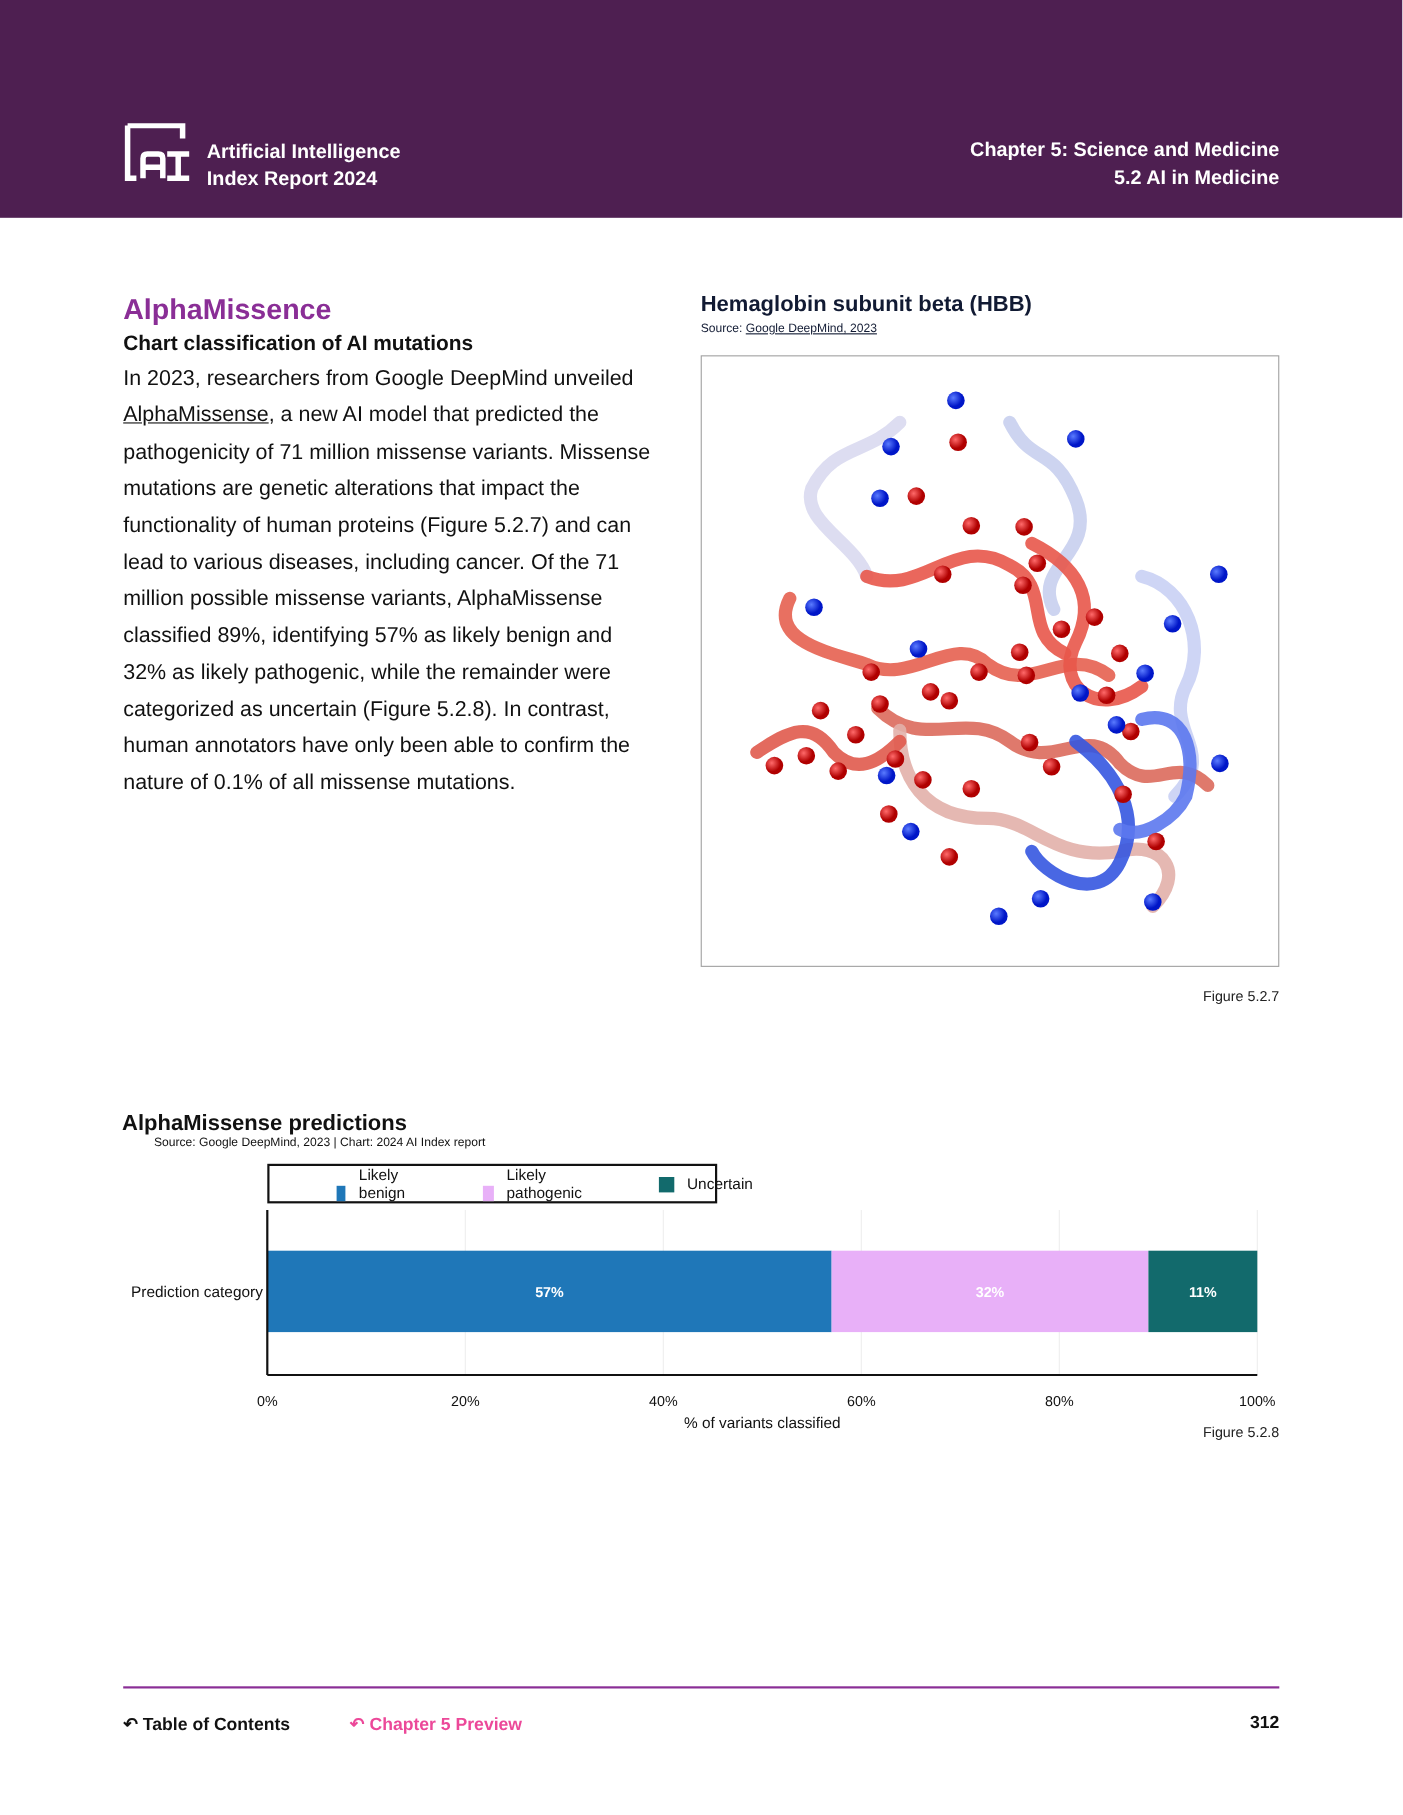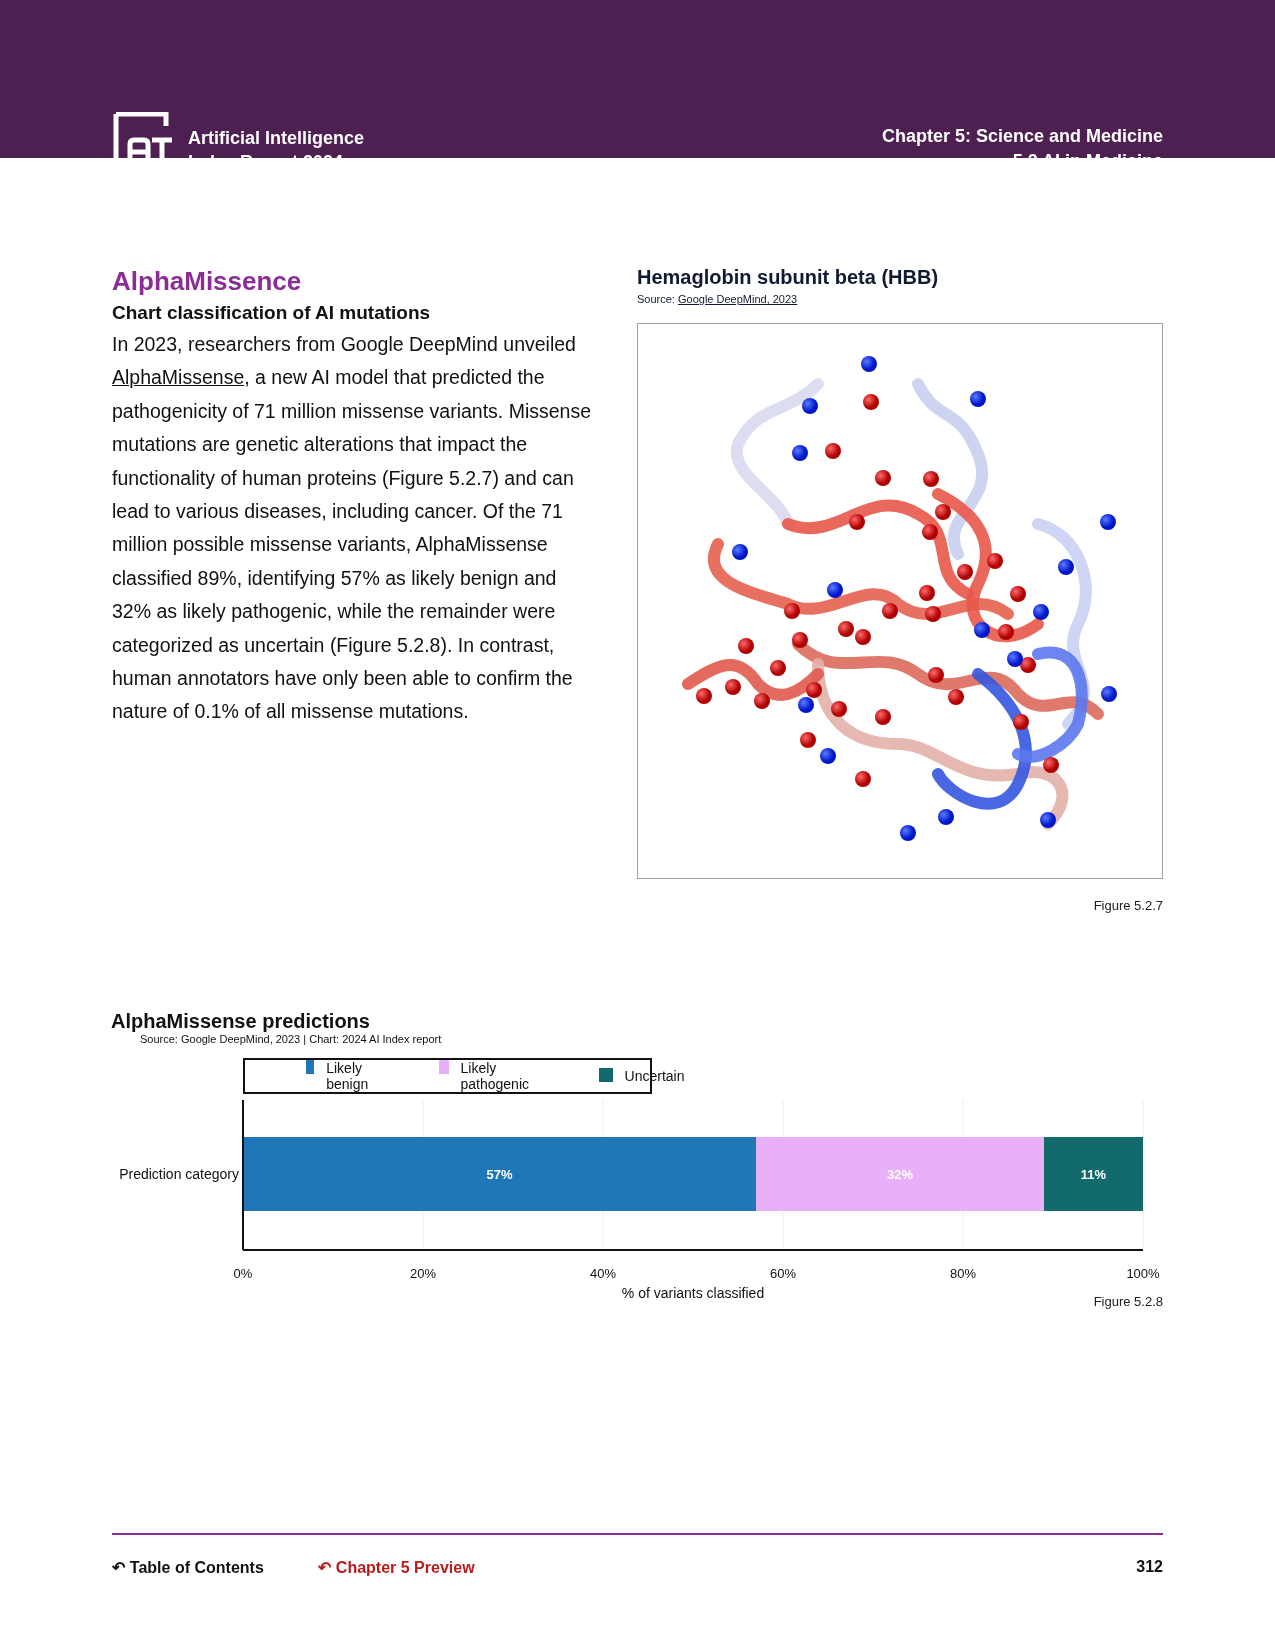--- a/index.html
+++ b/index.html
@@ -1,17 +1,17 @@
 <!DOCTYPE html>
 <html><head>
 <meta charset="utf-8">
 <style>
   * { box-sizing: border-box; margin: 0; padding: 0; }
   body { width: 1275px; height: 1650px; background: #ffffff; font-family: "Liberation Sans", sans-serif; color: #111; position: relative; overflow: hidden; }
-  .header { position: absolute; left: 0; top: 0; width: 1275px; height: 158px; background: #4e1f51; }
+  .header { position: absolute; left: 0; top: 0; width: 1275px; height: 198px; background: #4e1f51; }
   .logo { position: absolute; left: 112px; top: 112px; width: 62px; height: 54px; }
   .brand { position: absolute; left: 188px; top: 126px; color: #fff; font-weight: bold; font-size: 18px; line-height: 24px; }
   .chapter { position: absolute; right: 112px; top: 124px; text-align: right; font-weight: bold; font-size: 18px; line-height: 25px; }
   .chapter .c1 { color: #fff; }
   .chapter .c2 { color: #ffffff; }
 
   .left { position: absolute; left: 112px; top: 266px; width: 480px; }
   .sec-title { color: #8a2e96; font-weight: bold; font-size: 26px; line-height: 30px; }
   .sec-sub { font-weight: bold; font-size: 19px; line-height: 30px; margin-top: 2px; }
   .para { font-size: 19.5px; line-height: 33.4px; color: #111; }
@@ -20,29 +20,29 @@
 
   .fig1-title { position: absolute; left: 637px; top: 266px; font-weight: bold; font-size: 20px; color: #111a33; }
   .fig1-source { position: absolute; left: 637px; top: 293px; font-size: 11px; color: #111a33; }
   .fig1-source u { text-decoration: underline; }
   .fig1-box { position: absolute; left: 637px; top: 323px; width: 526px; height: 556px; border: 1px solid #a0a0a0; background: #fff; }
   .fig-label { position: absolute; right: 112px; font-size: 13px; color: #222; }
 
   .chart-title { position: absolute; left: 111px; top: 1010px; font-weight: bold; font-size: 20px; }
   .chart-source { position: absolute; left: 111px; top: 1033px; font-size: 11px; margin-left: 29px; }
   .legend { position: absolute; left: 243px; top: 1058px; width: 409px; height: 36px; border: 2px solid #111; display: flex; align-items: center; padding-left: 14px; font-size: 14px; }
-  .legend-item { display: flex; align-items: flex-start; margin-right: 18px; padding-left: 47px; }
+  .legend-item { display: flex; align-items: flex-end; margin-right: 18px; padding-left: 47px; }
   .swatch { width: 14px; height: 14px; margin-right: 12px; }
 
   .chart-svg { position: absolute; left: 0; top: 1090px; }
 
   .footer-rule { position: absolute; left: 112px; top: 1533px; width: 1051px; height: 2px; background: #8a2e96; }
   .footer { position: absolute; top: 1558px; font-weight: bold; font-size: 16px; }
   .toc { left: 112px; color: #111; }
-  .prev { left: 318px; color: #b91c1c; }
+  .prev { left: 318px; color: #ec4899; }
   .pagenum { right: 112px; color: #111; text-align: center; }
 </style>
 </head>
 <body>
 
 <div class="header">
   <svg class="logo" viewBox="0 0 62 54">
     <path d="M4 2 H54 V14" fill="none" stroke="#fff" stroke-width="5"></path>
     <path d="M4 2 V50 H12" fill="none" stroke="#fff" stroke-width="5"></path>
     <path d="M18 50 V32 Q18 28 22 28 H32 Q36 28 36 32 V50 M18 40 H36" fill="none" stroke="#fff" stroke-width="5"></path>

